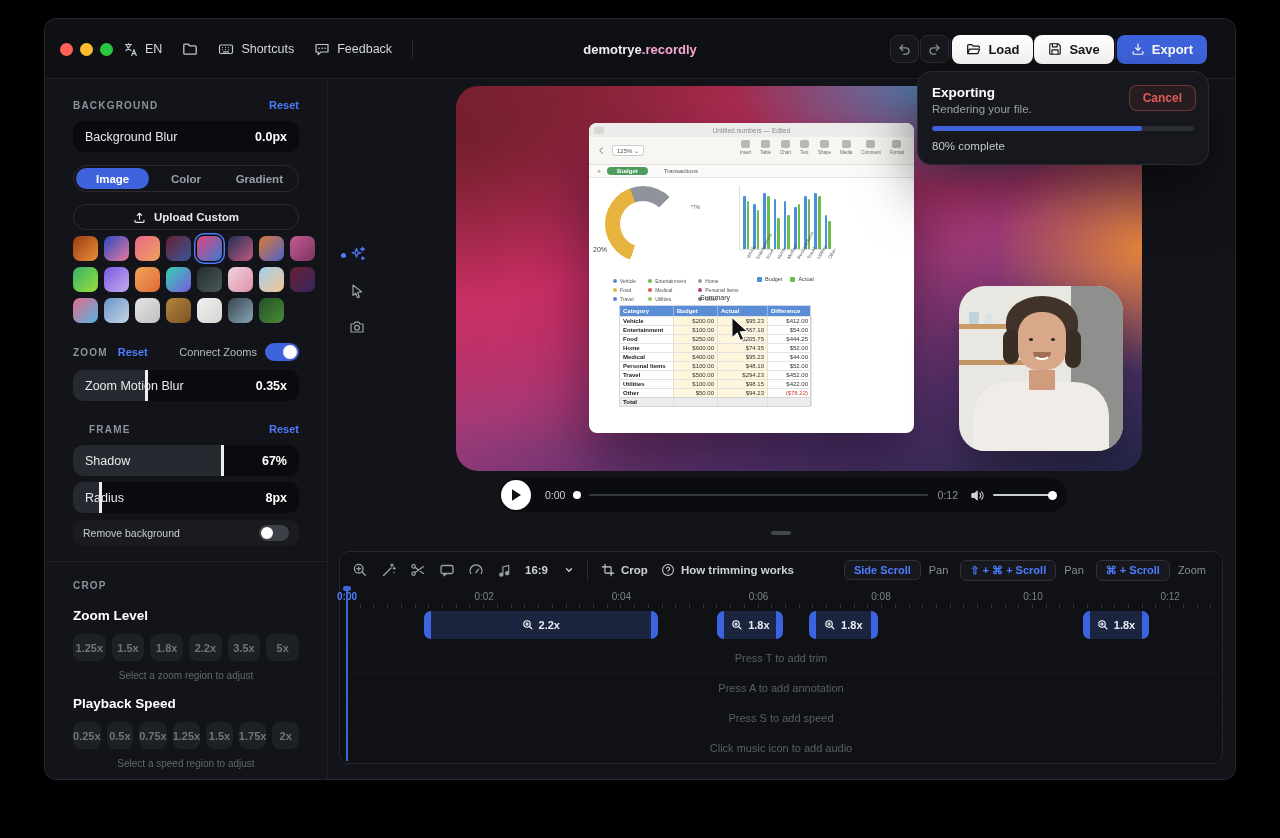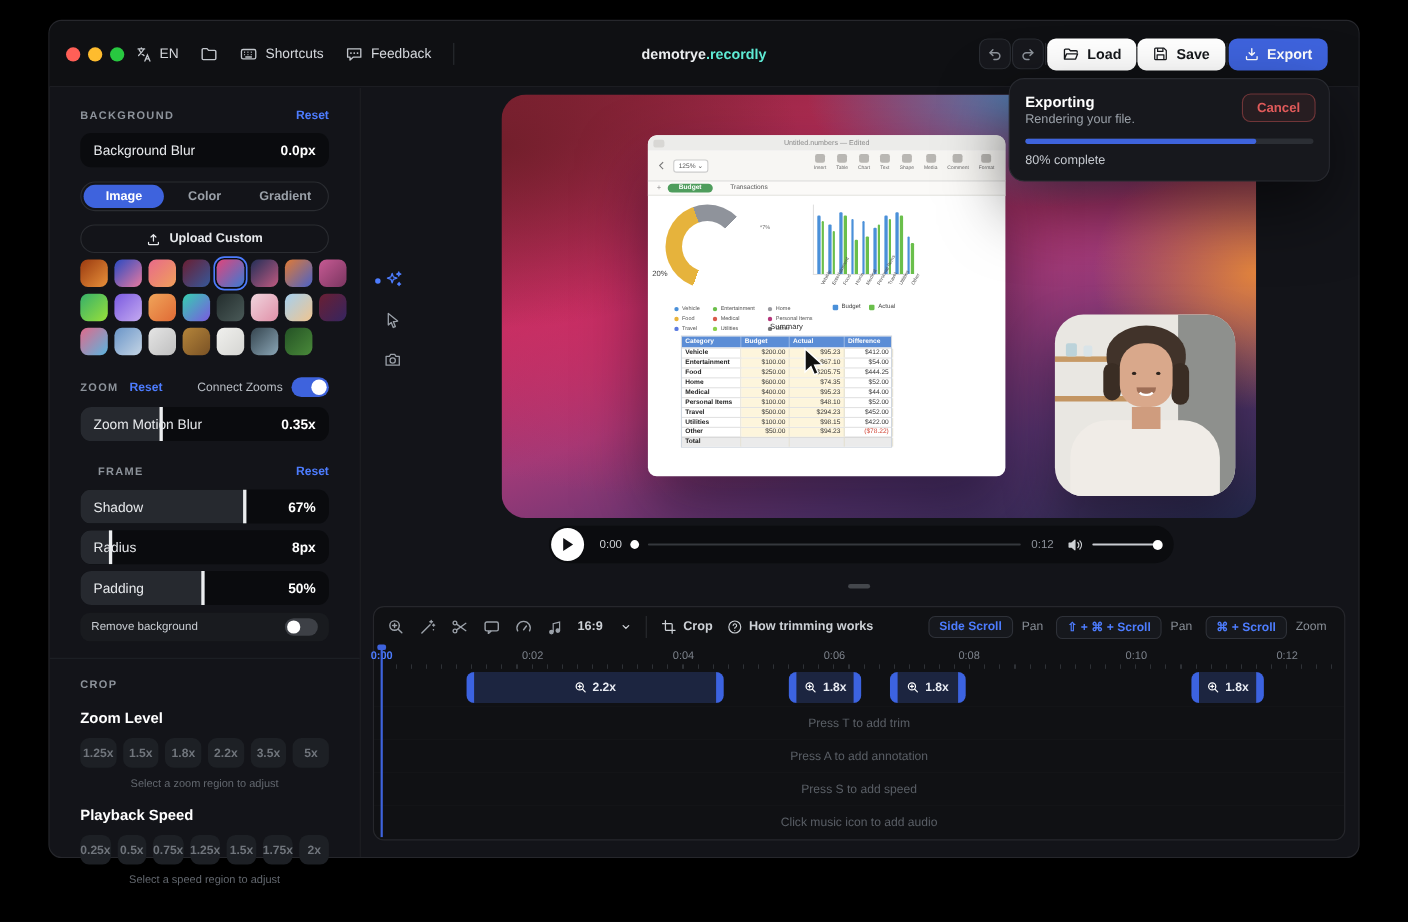--- a/index.html
+++ b/index.html
@@ -19,21 +19,21 @@
             border-bottom:1px solid #1e2024; border-radius:12px 12px 0 0; }
   .lights { position:absolute; left:15px; top:24px; display:flex; gap:7px; }
   .light { width:13px; height:13px; border-radius:50%; }
   .light.red{background:#ff5f57;} .light.yellow{background:#febc2e;} .light.green{background:#28c840;}
   .tb-left { position:absolute; left:78px; top:0; height:60px; display:flex; align-items:center; gap:20px; color:#c9cdd3; }
   .tb-item { display:flex; align-items:center; gap:7px; font-size:12.5px; color:#d4d7dc; cursor:default; }
   .tb-item svg { color:#c2c6cc; }
   .vdiv { width:1px; height:20px; background:#2a2c31; }
   .title { position:absolute; left:50%; top:0; transform:translateX(-50%); height:60px; display:flex; align-items:center; font-size:13px; }
   .title .t1 { color:#eceef0; font-weight:700; }
-  .title .t2 { color:#5eead4; font-weight:600; }
+  .title .t2 { color:#f9a8d4; font-weight:600; }
   .tb-right { position:absolute; right:28px; top:0; height:60px; display:flex; align-items:center; gap:1px; }
   .iconbtn { width:29px; height:28px; border:1px solid #2a2d33; background:#17181d; border-radius:8px;
              display:flex; align-items:center; justify-content:center; color:#8d939b; }
   .btn { height:29px; border-radius:8px; display:flex; align-items:center; gap:7px; padding:0 14px;
          font-size:13px; font-weight:700; }
   .btn.white { background:#fff; color:#15171b; }
   .btn.blue { background:#3e63dd; color:#fff; }
 
   
   .sidebar { position:absolute; left:0; top:61px; bottom:0; width:283px; border-right:1px solid #1e2024;
@@ -383,25 +383,20 @@
     <div class="slider stack31">
       <div class="fill" style="width: 67%;"></div>
       <span class="slabel">Shadow</span>
       <span class="svalue">67%</span>
     </div>
     <div class="slider stack31">
       <div class="fill" style="width: 13%;"></div>
       <span class="slabel">Radius</span>
       <span class="svalue">8px</span>
     </div>
-    <div class="slider">
-      <div class="fill" style="width: 50%;"></div>
-      <span class="slabel">Padding</span>
-      <span class="svalue">50%</span>
-    </div>
 
     <div class="removebg">
       <span class="rb-label">Remove background</span>
       <span class="toggle sm off" id="removebg-toggle">
           <span class="knob"></span>
         </span>
     </div>
 
     <div class="crop-sec">
       <span class="sec-title">CROP</span>

